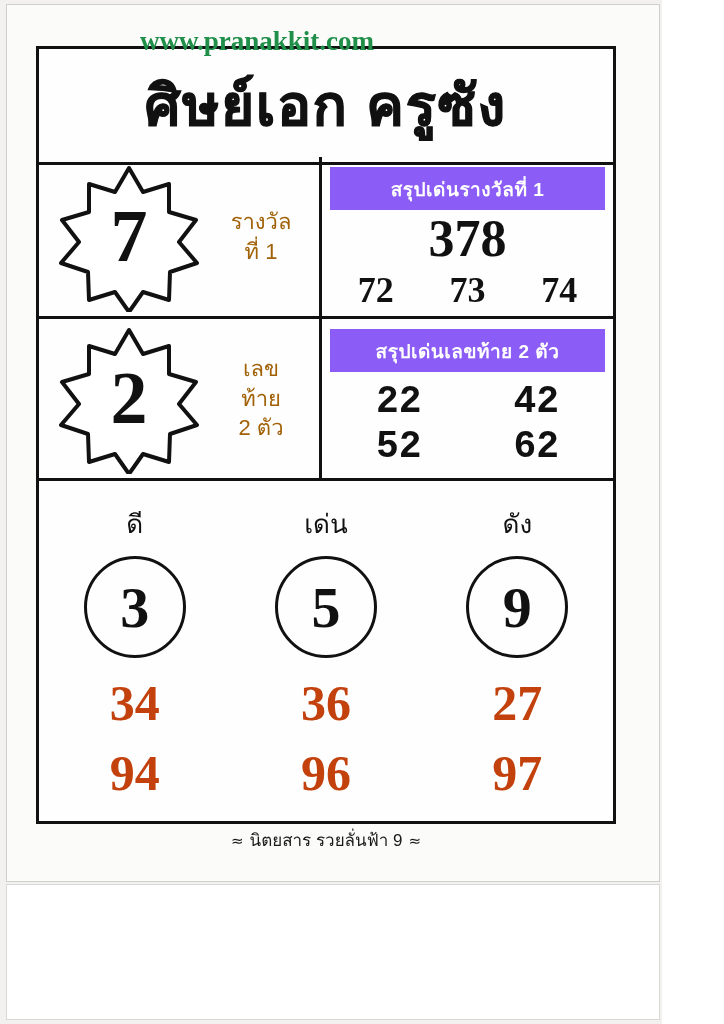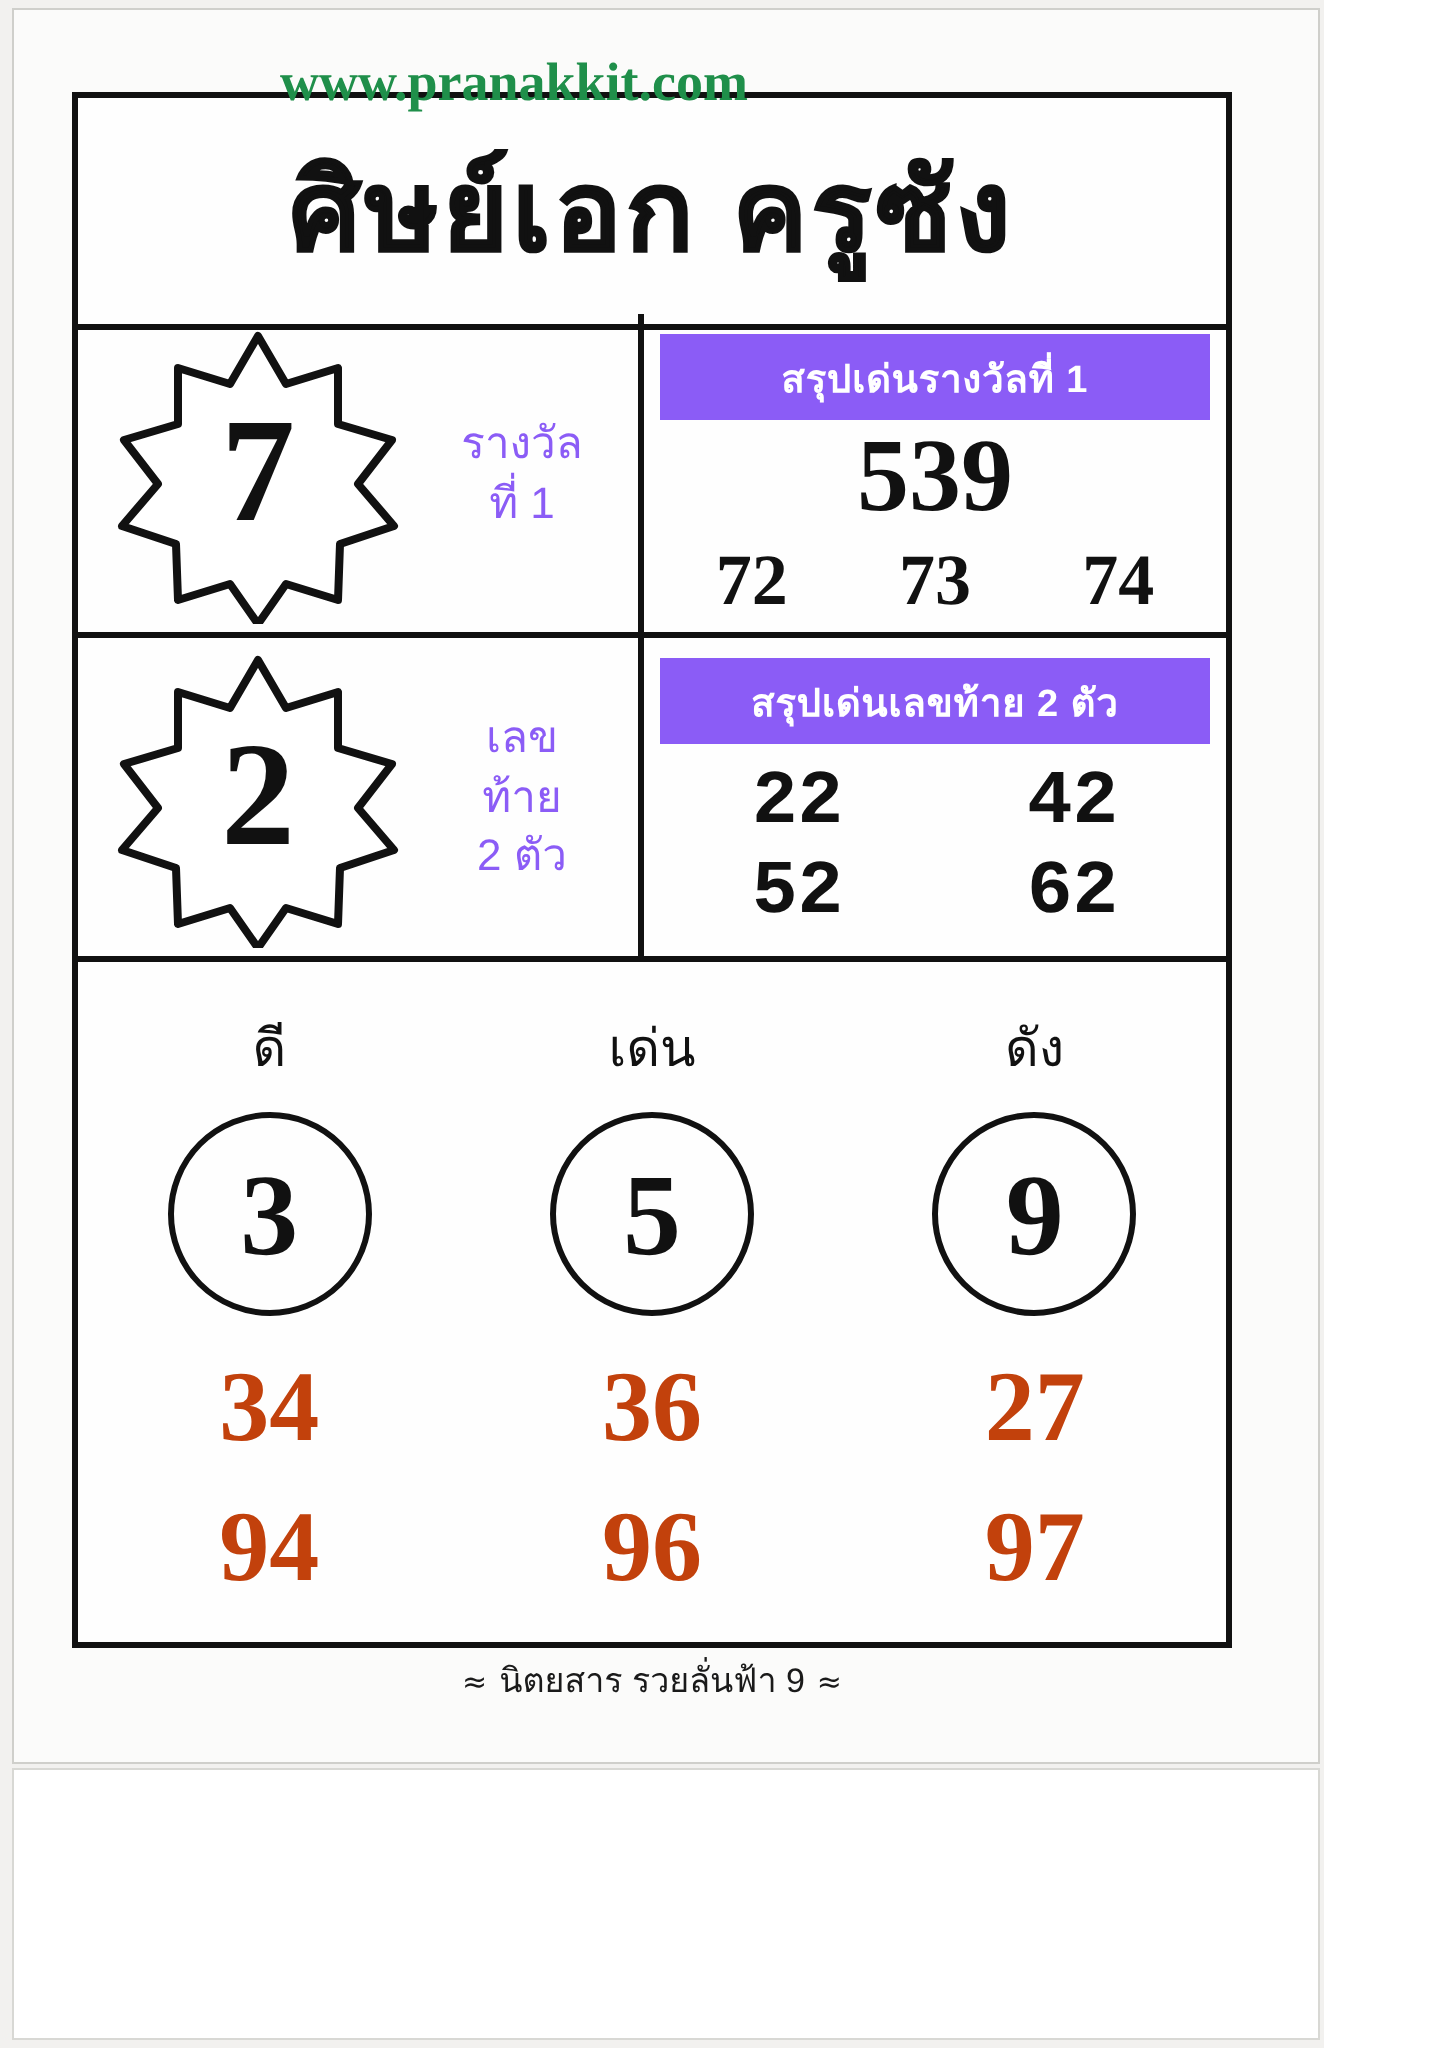--- a/index.html
+++ b/index.html
@@ -137,21 +137,21 @@
     font-weight: bold;
     font-size: 74px;
     color: #111;
   }
 
   .left-label {
     flex: 1;
     text-align: center;
     font-family: "Liberation Sans", sans-serif;
     font-size: 22px;
-    color: #8b5cf6;
+    color: #a16207;
     line-height: 1.35;
     padding-right: 6px;
   }
   .left-label div { white-space: nowrap; }
 
   .right-cell {
     position: absolute;
     left: 283px; top: 0;
     right: 0;
     height: 100%;
@@ -296,21 +296,21 @@
         </svg>
         <div class="star-num">7</div>
       </div>
       <div class="left-label">
         <div>รางวัล</div>
         <div>ที่ 1</div>
       </div>
     </div>
     <div class="right-cell">
       <div class="black-bar">สรุปเด่นรางวัลที่ 1</div>
-      <div class="big-number">539</div>
+      <div class="big-number">378</div>
       <div class="triple">
         <span>72</span>
         <span>73</span>
         <span>74</span>
       </div>
     </div>
   </div>
 
   <div class="row row2">
     <div class="left-cell">

